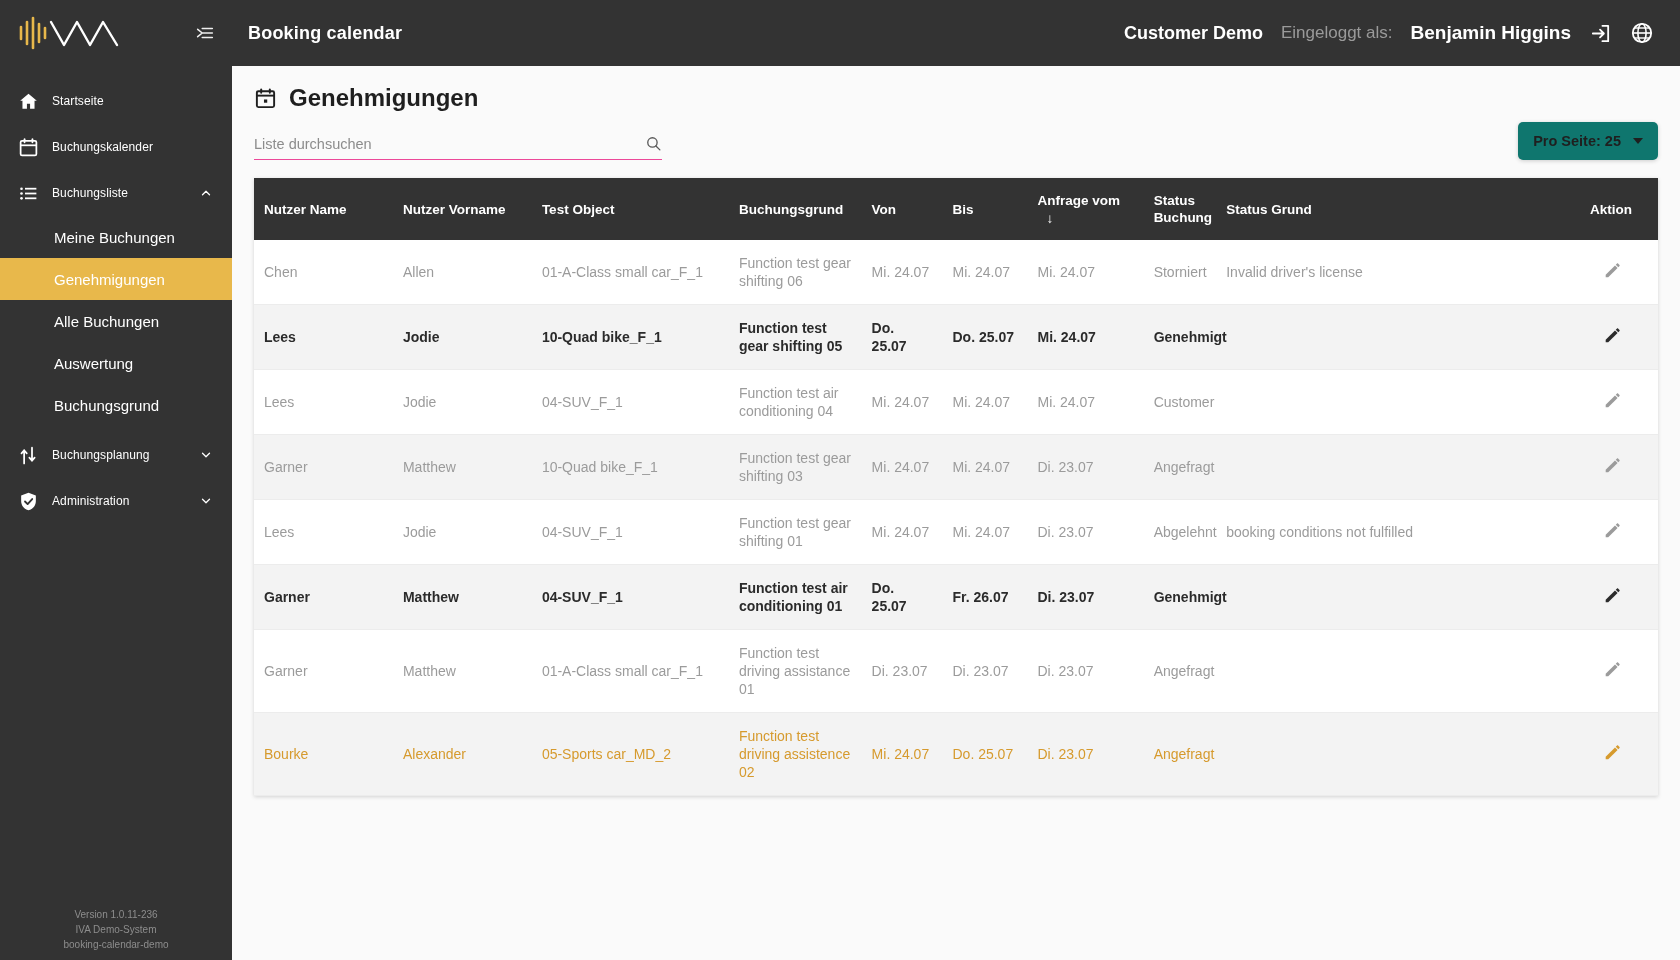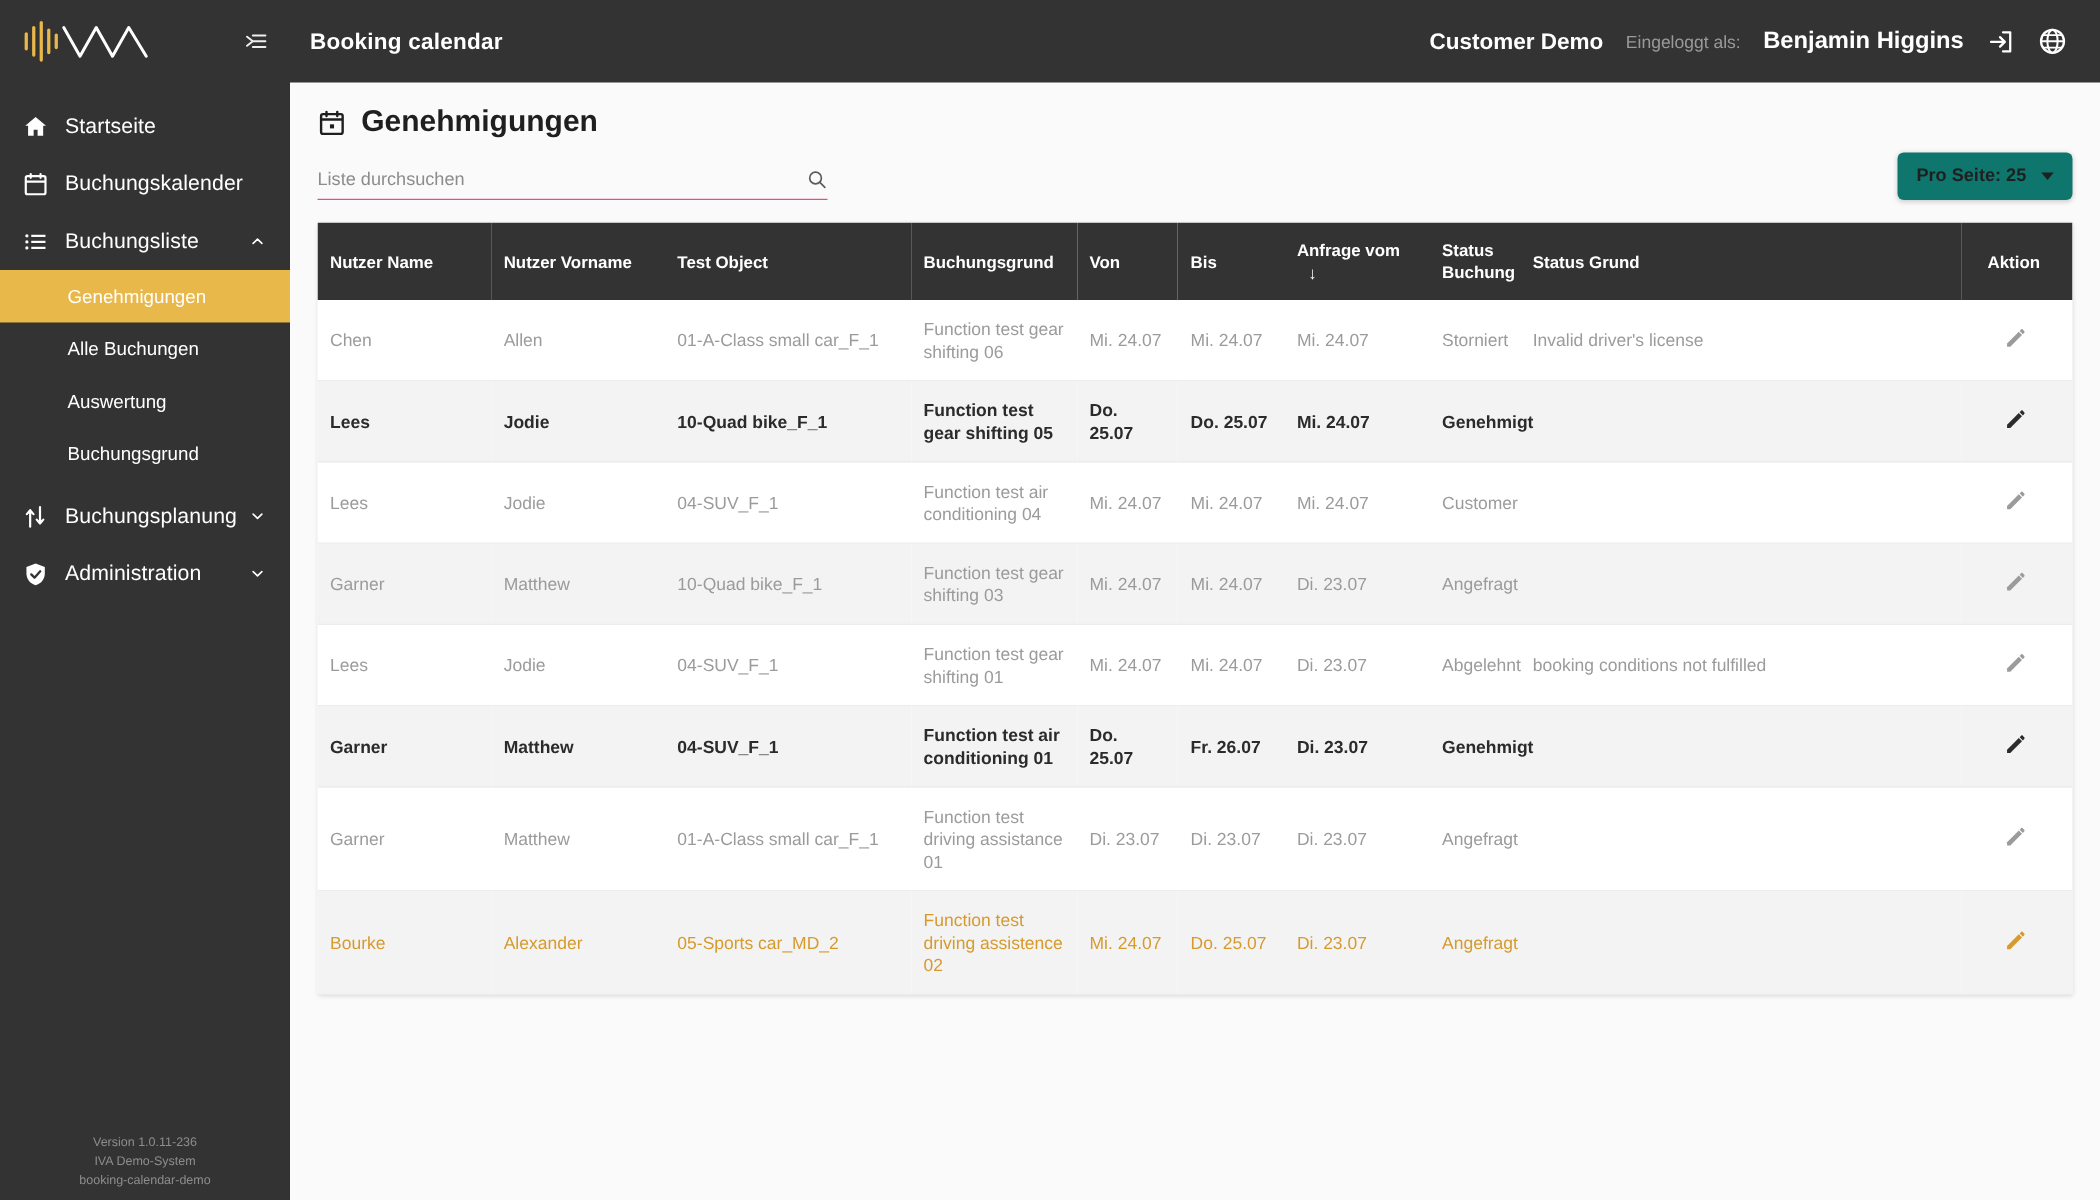--- a/index.html
+++ b/index.html
@@ -22,21 +22,21 @@
     height: 66px; display: flex; align-items: center;
     padding: 0 16px 0 18px; justify-content: space-between;
   }
   .logo { display: flex; align-items: center; height: 40px; }
   .collapse-btn { cursor: pointer; opacity: .92; display:flex; align-items:center; }
 
   .nav { margin-top: 12px; display: flex; flex-direction: column; }
   .nav-item {
     display: flex; align-items: center;
     height: 46px; padding: 0 18px 0 18px;
-    color: #ffffff; font-size: 17px; cursor: pointer;
+    color: #ffffff; font-size: 12px; cursor: pointer;
     position: relative;
   }
   .nav-item .nav-ic {
     width: 26px; min-width: 26px; display: flex; align-items: center; justify-content: flex-start;
   }
   .nav-item .nav-label { flex: 1; margin-left: 8px; letter-spacing: .1px; }
   .nav-item .chev { width: 16px; display: flex; align-items: center; justify-content: center; }
 
   .sub-item {
     display: flex; align-items: center;
@@ -53,21 +53,21 @@
   
   .main { flex: 1; display: flex; flex-direction: column; height: 960px; background: #333333; }
   .topbar {
     height: 66px; min-height: 66px; background: #333333;
     display: flex; align-items: center;
     padding: 0 26px 0 16px; color: #fff;
   }
   .app-title { font-size: 18px; font-weight: bold; letter-spacing: .2px; }
   .top-right { margin-left: auto; display: flex; align-items: center; gap: 18px; }
   .cust { font-size: 18px; font-weight: bold; }
-  .logged-lbl { font-size: 14px; color: #9a9a9a; }
+  .logged-lbl { font-size: 17px; color: #9a9a9a; }
   .user-name { font-size: 19px; font-weight: bold; }
   .ic-btn { cursor: pointer; display:flex; align-items:center; justify-content:center; }
 
   .content {
     flex: 1; background: #fafafa; padding: 0 14px 0 14px;
     display: flex; flex-direction: column; overflow: hidden;
   }
 
   .page-head { padding: 18px 8px 0 8px; }
   .page-title-row { display: flex; align-items: center; gap: 12px; }
@@ -197,20 +197,23 @@
           </svg>
         </span>
         <span class="nav-label">Buchungsliste</span>
         <span class="chev">
           <svg width="14" height="14" viewBox="0 0 24 24">
               <path d="M6 15 L12 9 L18 15" fill="none" stroke="#ffffff" stroke-width="2.2" stroke-linecap="round" stroke-linejoin="round"></path>
             </svg>
         </span>
       </div>
 
+      <div class="sub-item">
+        <span>Meine Buchungen</span>
+      </div>
       <div class="sub-item active">
         <span>Genehmigungen</span>
       </div>
       <div class="sub-item">
         <span>Alle Buchungen</span>
       </div>
       <div class="sub-item">
         <span>Auswertung</span>
       </div>
       <div class="sub-item">

